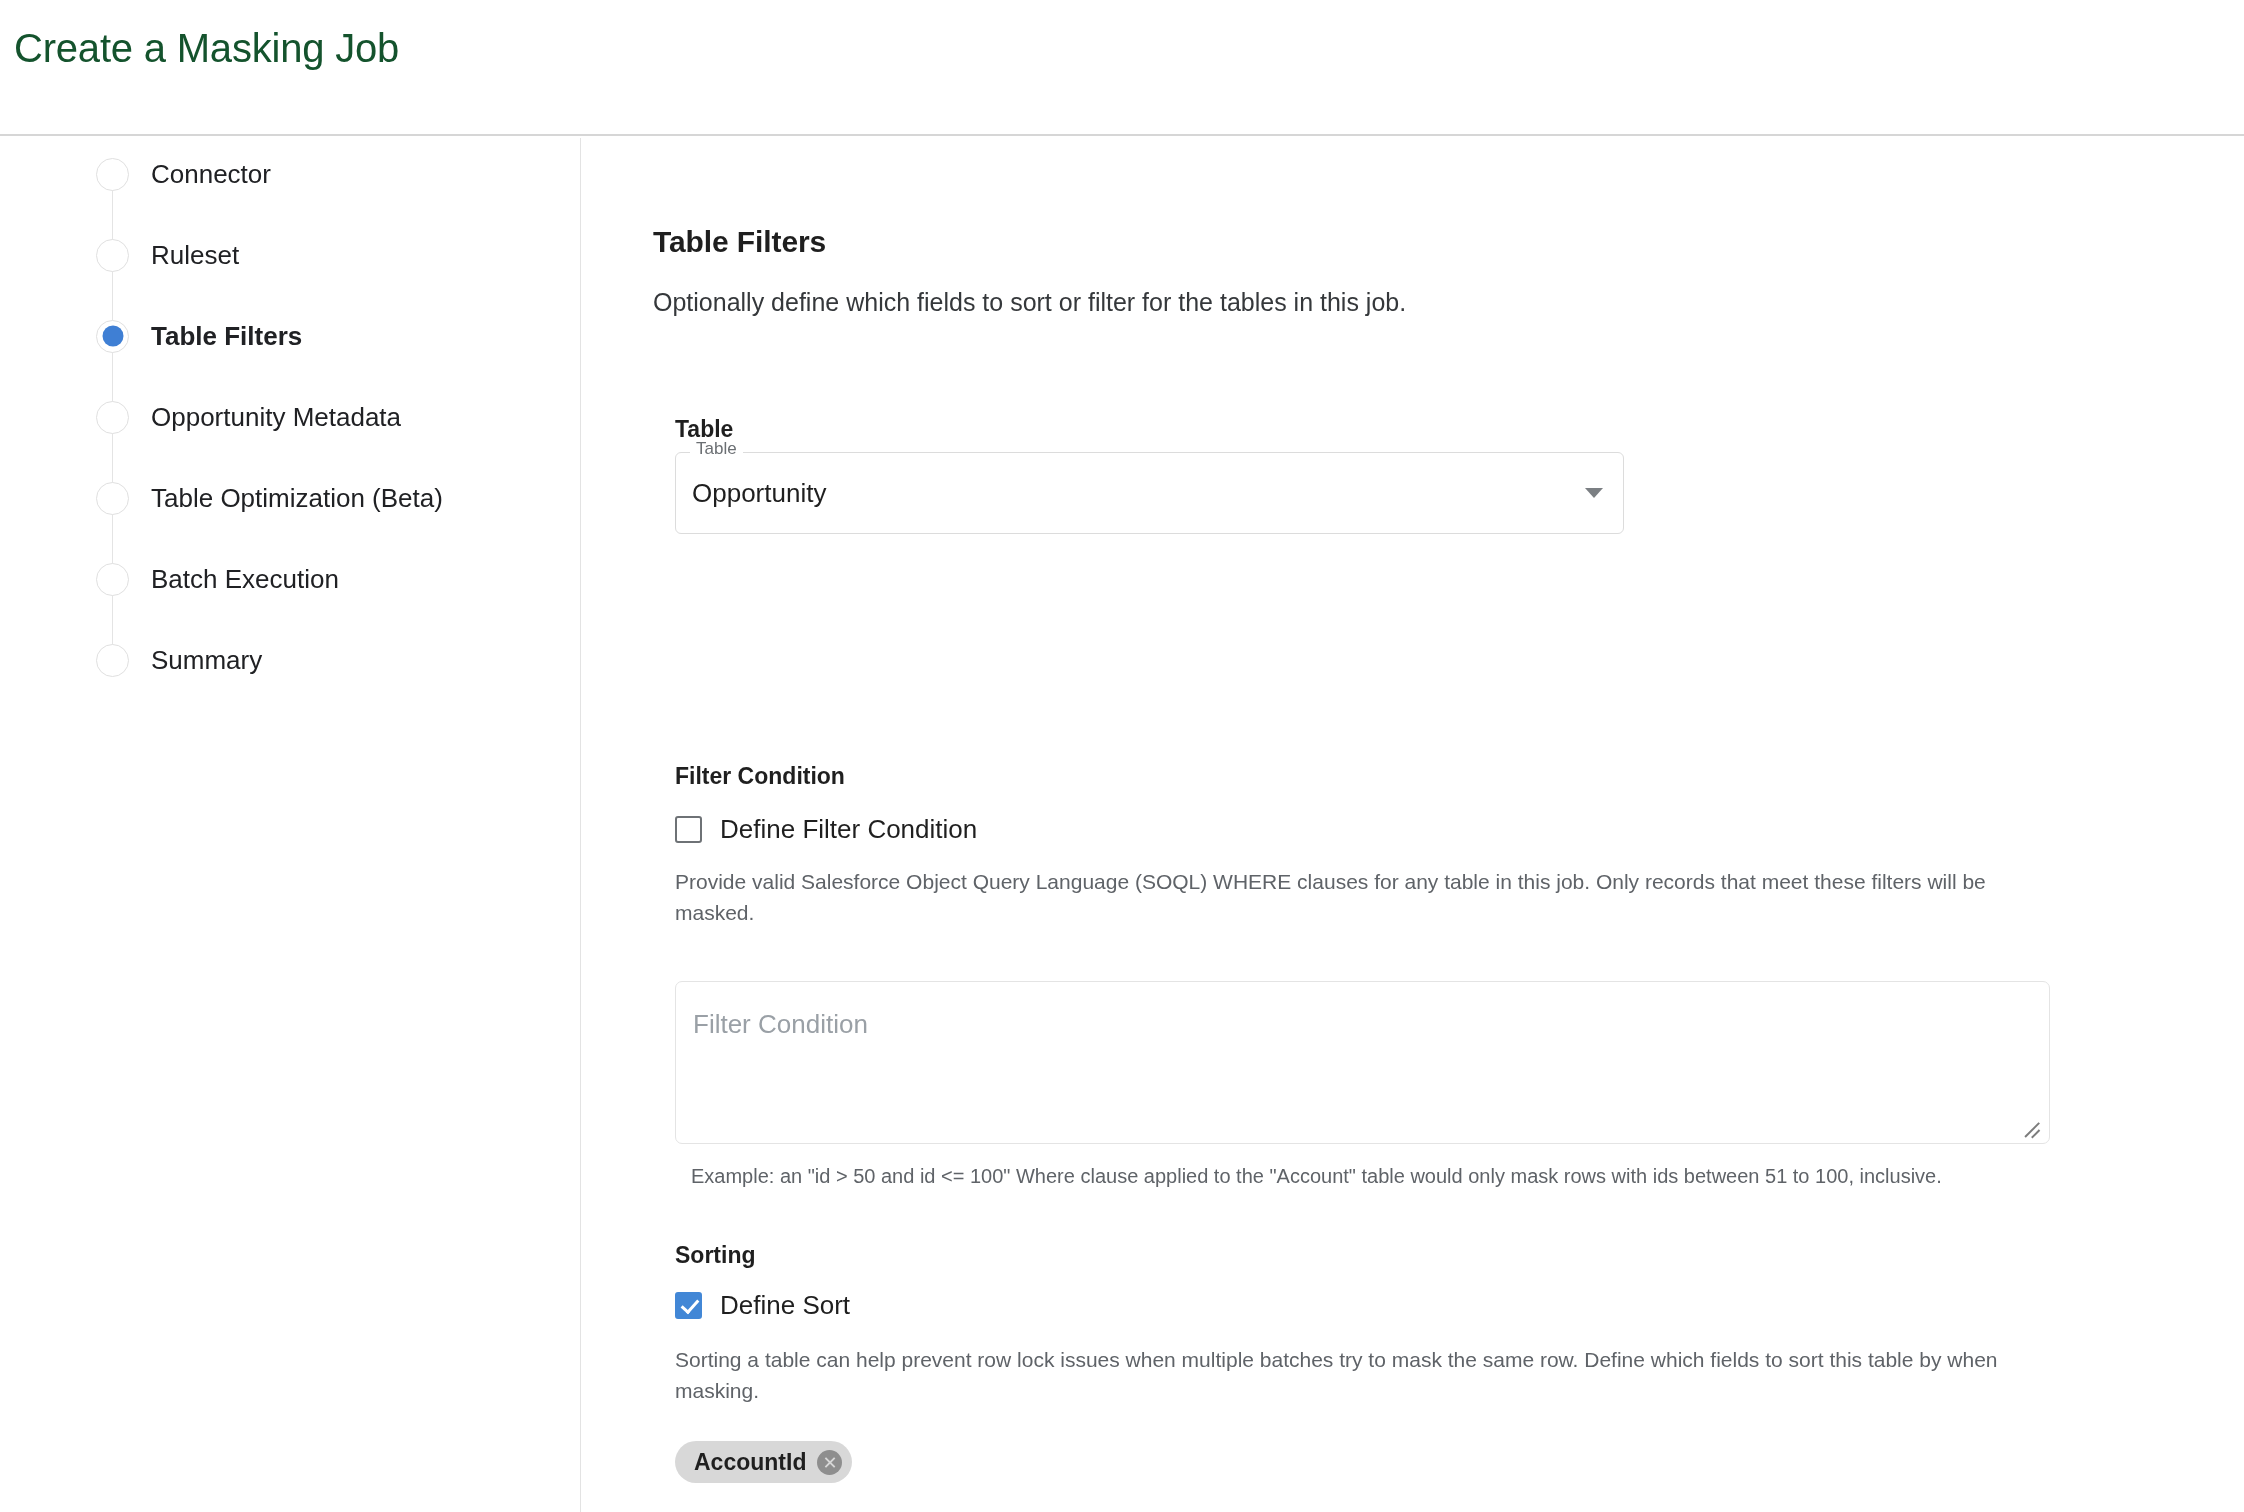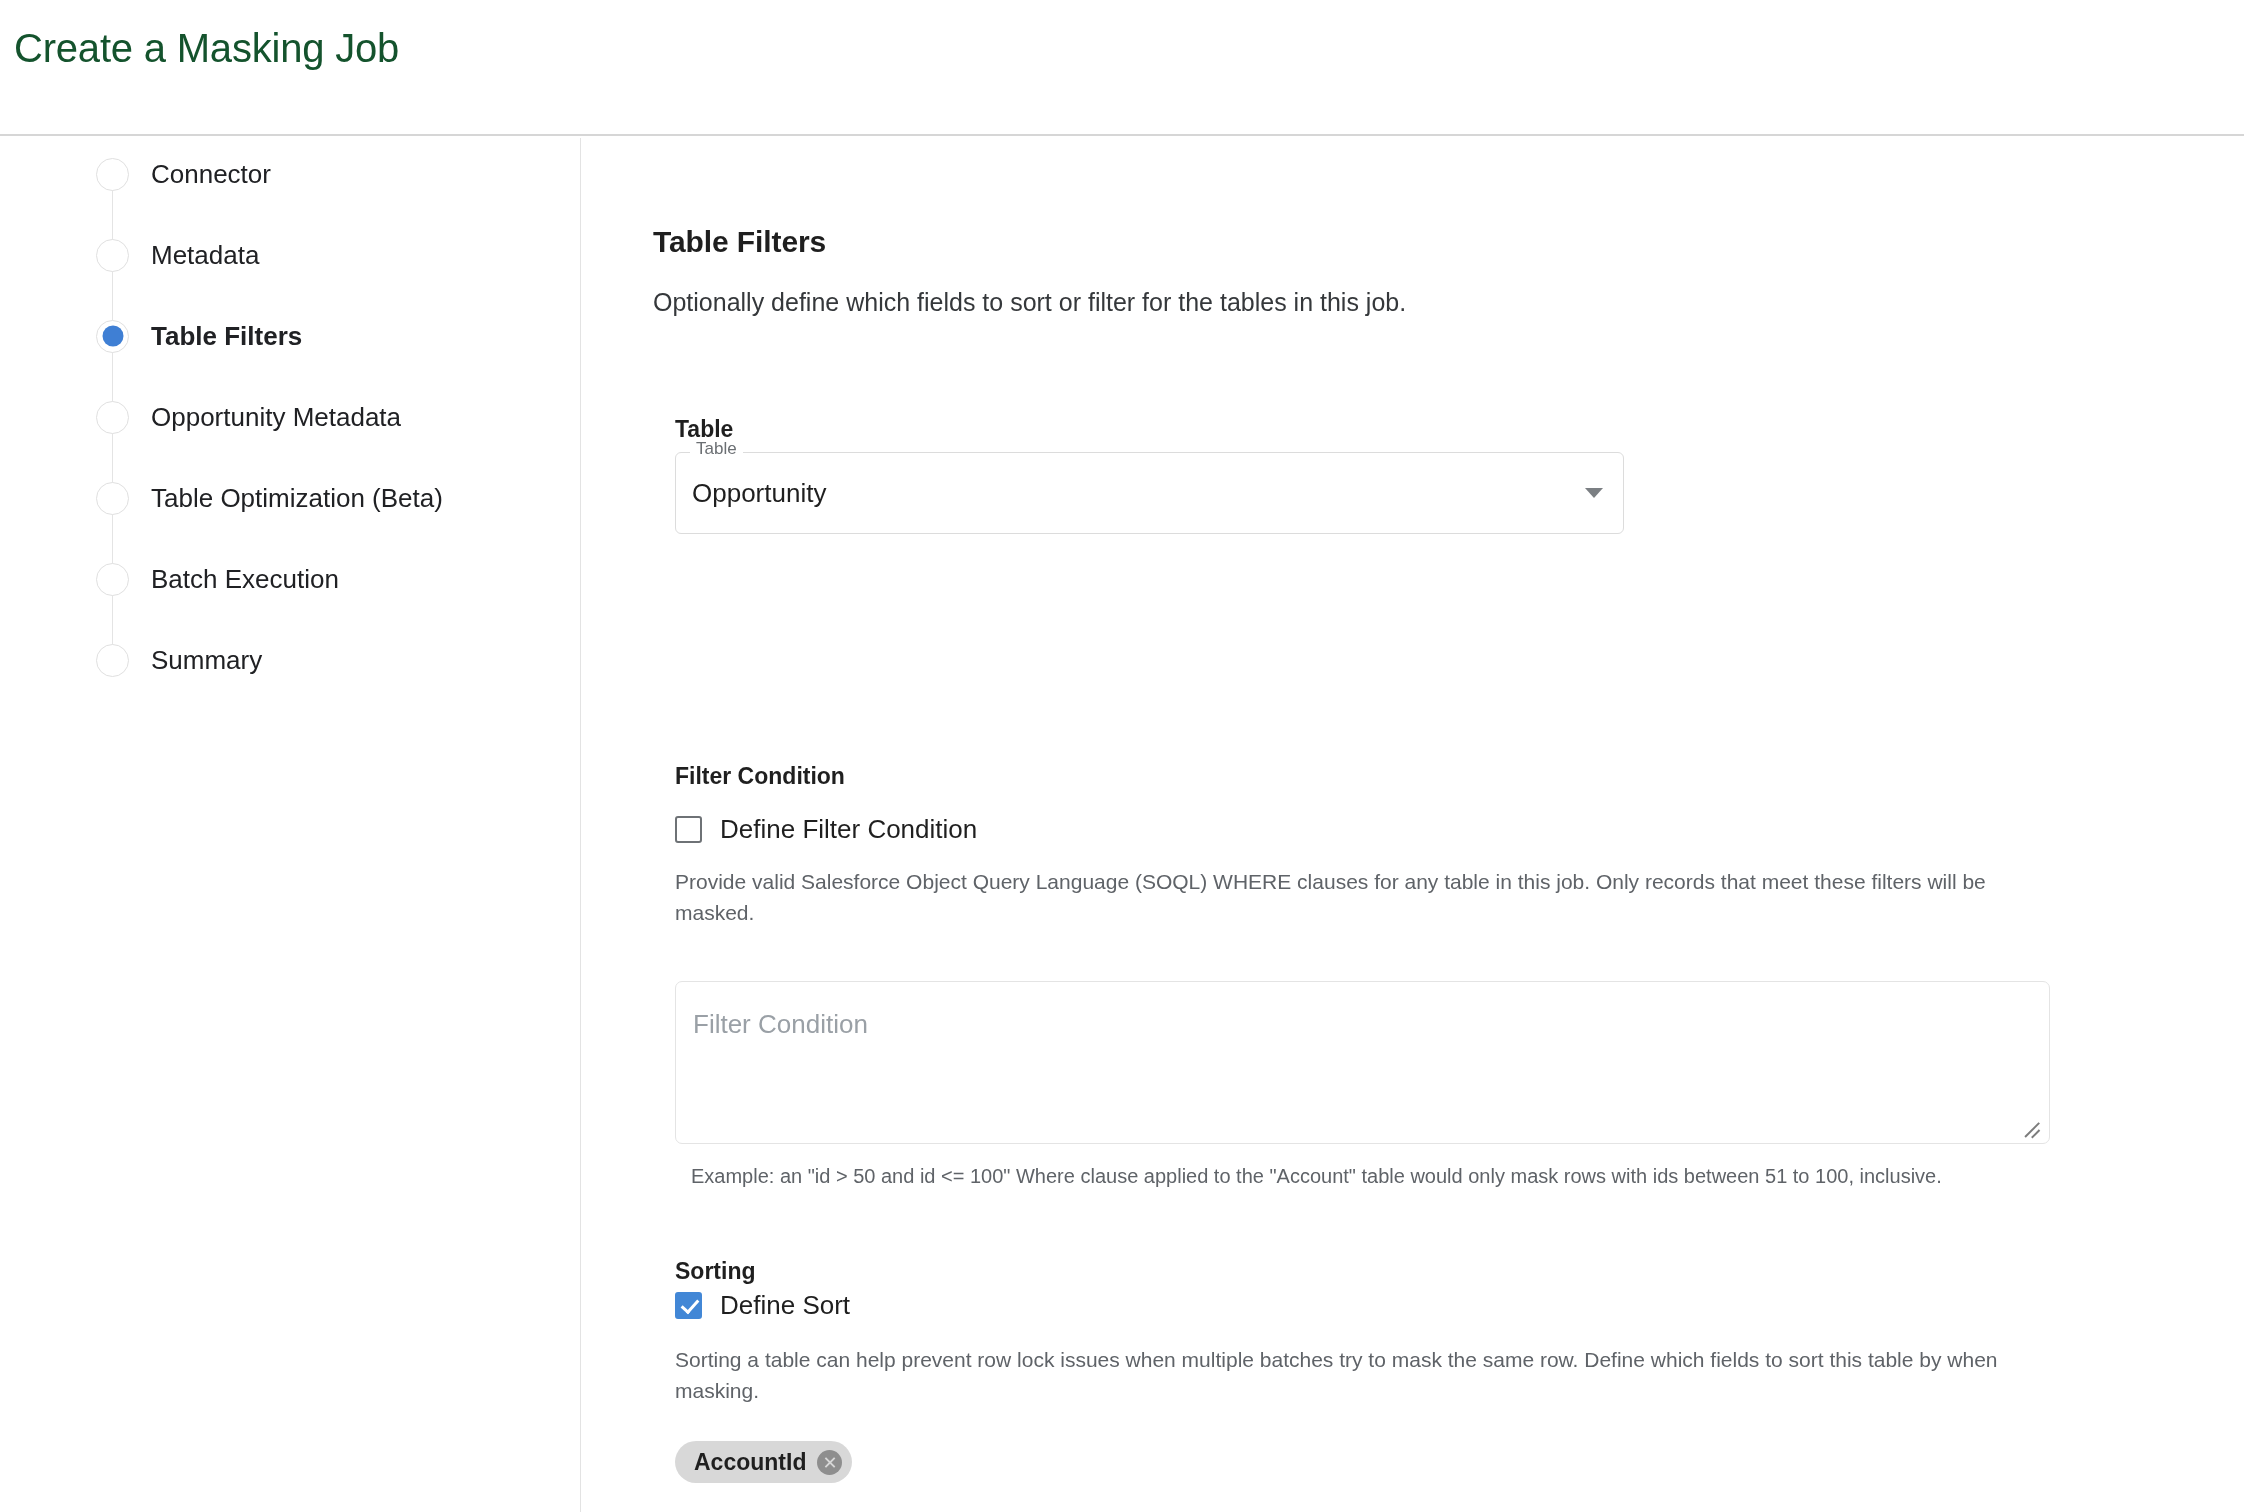--- a/index.html
+++ b/index.html
@@ -289,21 +289,21 @@
     <div class="step-line" style="top:376px;height:81px;"></div>
     <div class="step-line" style="top:457px;height:81px;"></div>
 
     <div class="step" style="top:18px;">
       <span class="step-dot"></span>
       <span class="step-label">Connector</span>
     </div>
 
     <div class="step" style="top:99px;">
       <span class="step-dot"></span>
-      <span class="step-label">Metadata</span>
+      <span class="step-label">Ruleset</span>
     </div>
 
     <div class="step" style="top:180px;">
       <span class="step-dot active"></span>
       <span class="step-label active">Table Filters</span>
     </div>
 
     <div class="step" style="top:261px;">
       <span class="step-dot"></span>
       <span class="step-label">Opportunity Metadata</span>
@@ -350,21 +350,21 @@
     <div class="ta-outline" style="top:843px; width:1375px; height:163px;">
       <span class="ta-placeholder">Filter Condition</span>
       <span class="resize-grip">
         <span style="width:20px; left:1px; top:14px; transform:rotate(-45deg);"></span>
         <span style="width:11px; left:9px; top:18px; transform:rotate(-45deg);"></span>
       </span>
     </div>
 
     <div class="example-note" style="left:110px; top:1025px; width:1290px;">Example: an "id &gt; 50 and id &lt;= 100" Where clause applied to the "Account" table would only mask rows with ids between 51 to 100, inclusive.</div>
 
-    <div class="group-label" style="left:94px; top:1104px;margin-top:16px;">Sorting</div>
+    <div class="group-label" style="left:94px; top:1104px;">Sorting</div>
 
     <label class="cbrow" style="left:94px; top:1152px;">
       <span class="cbox checked"></span>
       <span class="cblabel">Define Sort</span>
     </label>
 
     <div class="helptext" style="left:94px; top:1207px; width:1340px;">Sorting a table can help prevent row lock issues when multiple batches try to mask the same row. Define which fields to sort this table by when masking.</div>
 
     <div class="chip" style="left:94px; top:1303px;">
       <span class="chip-label">AccountId</span>

